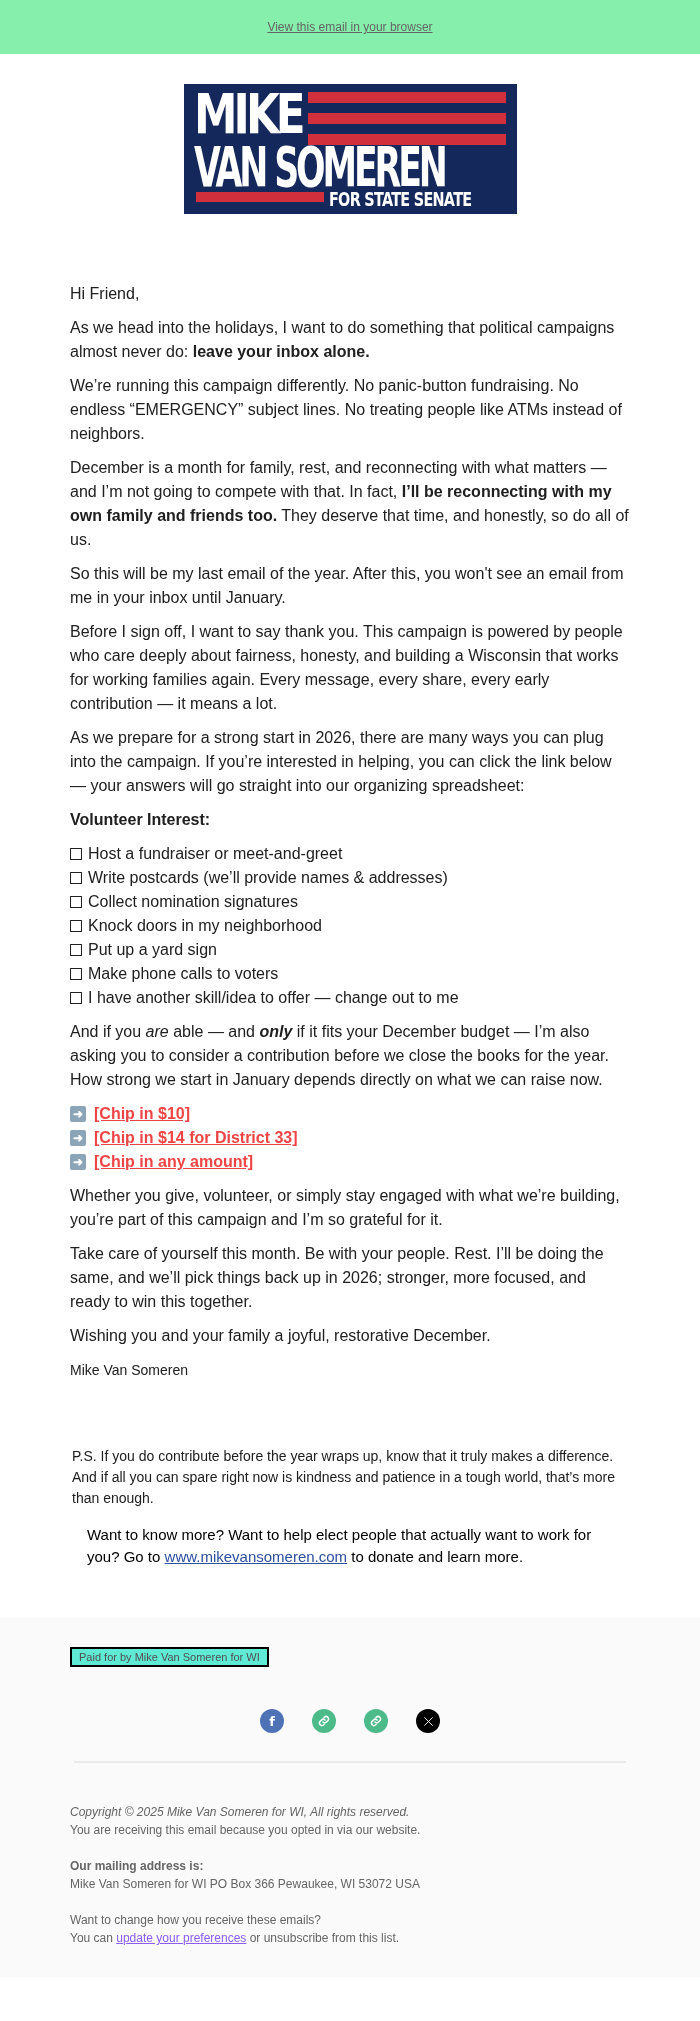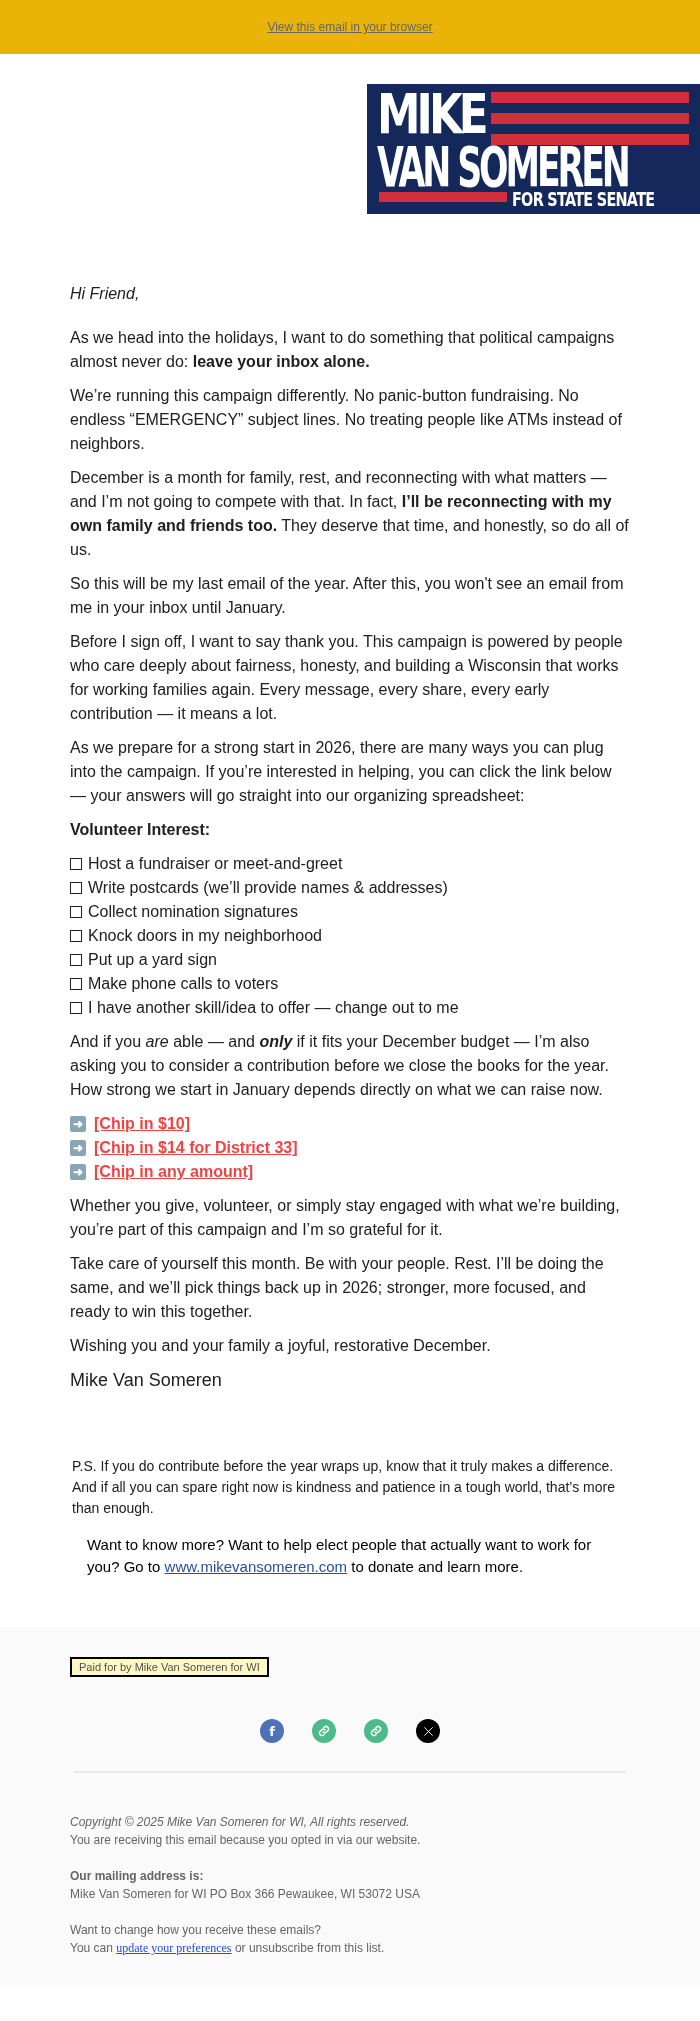--- a/index.html
+++ b/index.html
@@ -7,36 +7,36 @@
   body {
     width: 700px;
     background: #ffffff;
     font-family: "Liberation Sans", sans-serif;
     color: #202020;
   }
   a { color: inherit; }
 
   
   .preheader {
-    background: #eab308;
+    background: #86efac;
     height: 54px;
     display: flex;
     align-items: center;
     justify-content: center;
   }
   .preheader a {
     font-size: 12px;
     color: #656565;
     text-decoration: underline;
   }
 
   
   .logo-wrap {
     display: flex;
-    justify-content: flex-end;
+    justify-content: center;
     padding-top: 30px;
     padding-bottom: 12px;
   }
   .logo {
     width: 333px;
     height: 130px;
     background: #14285c;
     position: relative;
     overflow: hidden;
   }
@@ -86,21 +86,21 @@
 
   
   .content {
     padding: 0 70px;
     font-size: 16px;
     line-height: 24px;
     color: #202020;
   }
   .content p { margin: 0 0 10px 0; }
   .greeting { padding-top: 56px; }
-  .greeting p { margin-bottom: 20px; font-style: italic; }
+  .greeting p { margin-bottom: 10px; }
   .list-title { font-weight: bold; margin: 0; }
   .vol-list { margin: 0 0 10px 0; padding: 0; list-style: none; }
   .vol-list li { line-height: 24px; }
   .box {
     display: inline-block;
     width: 12px; height: 12px;
     border: 1px solid #202020;
     margin-right: 6px;
     vertical-align: -1px;
   }
@@ -118,21 +118,21 @@
     border-radius: 2px;
     font-weight: bold;
   }
   .chip-link {
     color: #ef4444;
     font-weight: bold;
     text-decoration: underline;
   }
   .signature {
     margin-top: 80px;
-    font-size: 18px;
+    font-size: 14px;
     line-height: 24px;
     margin-bottom: 0;
   }
   .ps-block {
     padding: 54px 72px 10px 72px;
   }
   .ps {
     font-size: 14px;
     line-height: 21px;
     color: #202020;
@@ -151,21 +151,21 @@
     margin-top: 24px;
     background: #fafafa;
     padding: 30px 70px 30px 70px;
   }
   .paid-box {
     display: inline-block;
     border: 2px solid #000;
     padding: 2px 7px;
     font-size: 11px;
     color: #505050;
-    background: #fef9c3;
+    background: #5eead4;
   }
   .social {
     display: flex;
     justify-content: center;
     gap: 28px;
     margin-top: 42px;
   }
   .social-icon {
     width: 24px; height: 24px;
     border-radius: 50%;
@@ -185,21 +185,21 @@
   .footer-text {
     text-align: left;
     font-size: 12px;
     line-height: 18px;
     color: #656565;
   }
   .footer-text p { margin: 0; }
   .footer-text .spacer { height: 18px; }
   .footer-text em { font-style: italic; }
   .footer-text strong { font-weight: bold; }
-  .footer-text a { color: #1d4ed8; text-decoration: underline; font-family: Liberation Serif, serif; }
+  .footer-text a { color: #8b5cf6; text-decoration: underline; }
 </style>
 </head>
 <body>
 
 <div class="preheader">
   <a href="#">View this email in your browser</a>
 </div>
 
 <div class="logo-wrap">
   <div class="logo">

